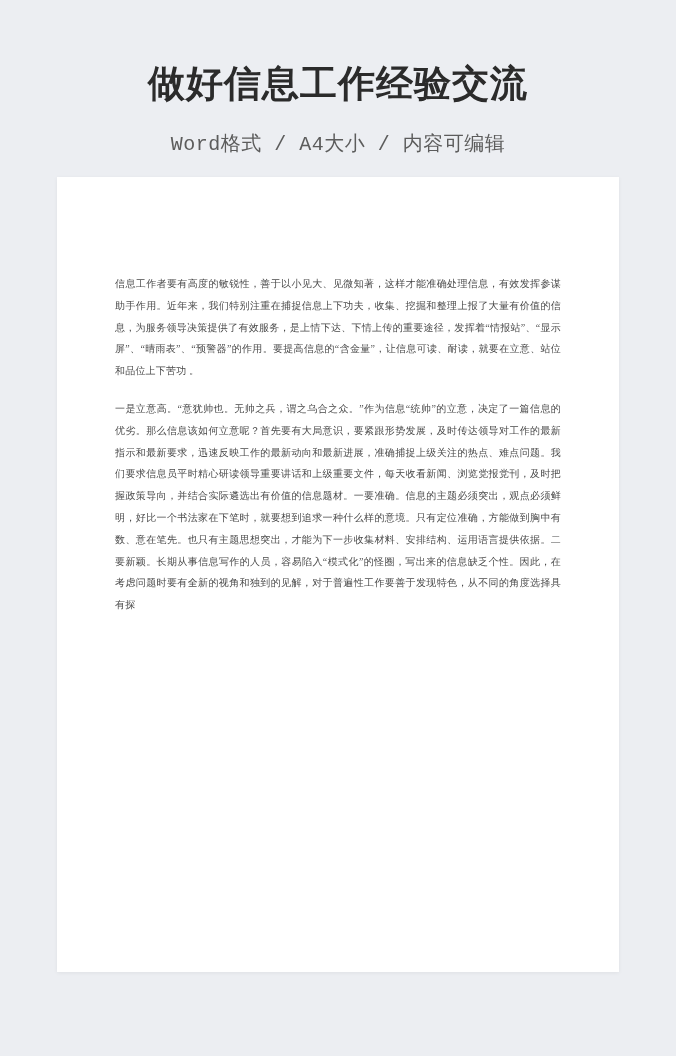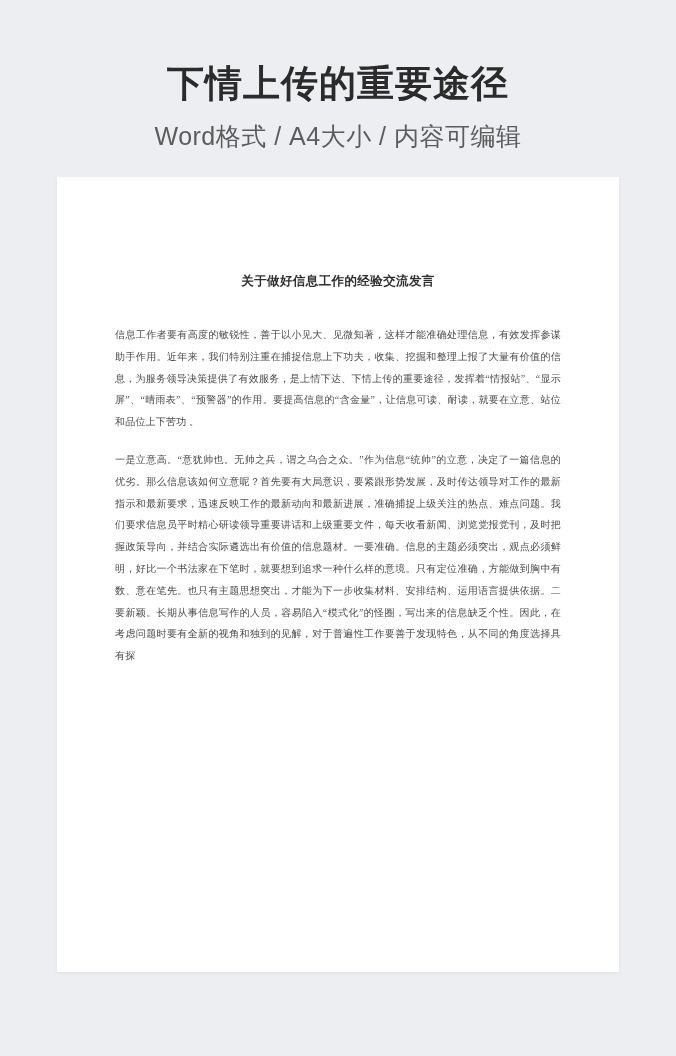--- a/index.html
+++ b/index.html
@@ -26,25 +26,26 @@
   }
   .header-title {
     font-size: 37px;
     font-weight: bold;
     color: #2b2b2b;
     letter-spacing: 1px;
     line-height: 1.2;
     margin: 0;
   }
   .header-subtitle {
-    margin-top: 14px;
-    font-size: 25px;
+    margin-top: 24px;
+    font-size: 20px;
     color: #5c5c5c;
     font-weight: normal;
     letter-spacing: 0.5px;
+    font-family: Liberation Mono, monospace;
   }
   .doc-wrap {
     position: absolute;
     left: 57px;
     top: 177px;
     width: 562px;
     height: 795px;
     background: #ffffff;
     box-shadow: 0 1px 4px rgba(0,0,0,0.06);
   }
@@ -76,25 +77,24 @@
   .doc-para + .doc-para {
     margin-top: 16px;
   }
 </style>
 </head>
 <body>
 
 <div class="page">
 
   <div class="header">
-    <h1 class="header-title">下情上传的重要途径</h1>
+    <h1 class="header-title">做好信息工作经验交流</h1>
     <div class="header-subtitle">Word格式 / A4大小 / 内容可编辑</div>
   </div>
 
   <div class="doc-wrap">
     <div class="doc-inner">
-      <div class="doc-title">关于做好信息工作的经验交流发言</div>
       <p class="doc-para">信息工作者要有高度的敏锐性，善于以小见大、见微知著，这样才能准确处理信息，有效发挥参谋助手作用。近年来，我们特别注重在捕捉信息上下功夫，收集、挖掘和整理上报了大量有价值的信息，为服务领导决策提供了有效服务，是上情下达、下情上传的重要途径，发挥着“情报站”、“显示屏”、“晴雨表”、“预警器”的作用。要提高信息的“含金量”，让信息可读、耐读，就要在立意、站位和品位上下苦功 。</p>
       <p class="doc-para">一是立意高。“意犹帅也。无帅之兵，谓之乌合之众。”作为信息“统帅”的立意，决定了一篇信息的优劣。那么信息该如何立意呢？首先要有大局意识，要紧跟形势发展，及时传达领导对工作的最新指示和最新要求，迅速反映工作的最新动向和最新进展，准确捕捉上级关注的热点、难点问题。我们要求信息员平时精心研读领导重要讲话和上级重要文件，每天收看新闻、浏览党报党刊，及时把握政策导向，并结合实际遴选出有价值的信息题材。一要准确。信息的主题必须突出，观点必须鲜明，好比一个书法家在下笔时，就要想到追求一种什么样的意境。只有定位准确，方能做到胸中有数、意在笔先。也只有主题思想突出，才能为下一步收集材料、安排结构、运用语言提供依据。二要新颖。长期从事信息写作的人员，容易陷入“模式化”的怪圈，写出来的信息缺乏个性。因此，在考虑问题时要有全新的视角和独到的见解，对于普遍性工作要善于发现特色，从不同的角度选择具有探</p>
     </div>
   </div>
 
 </div>
 
 </body></html>

